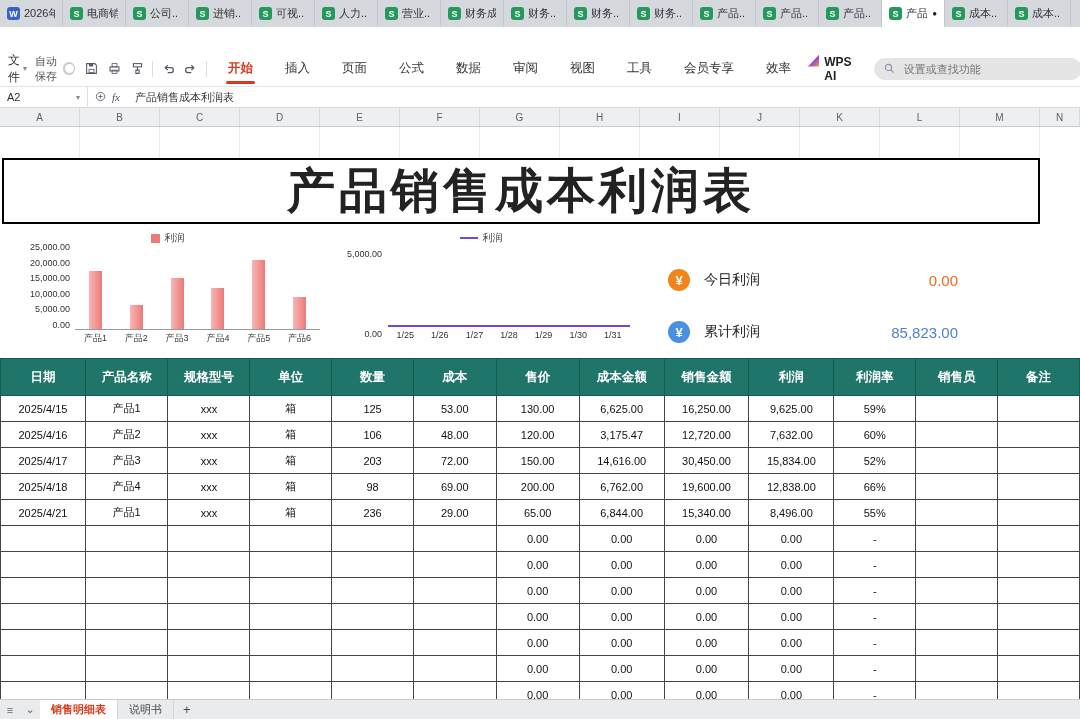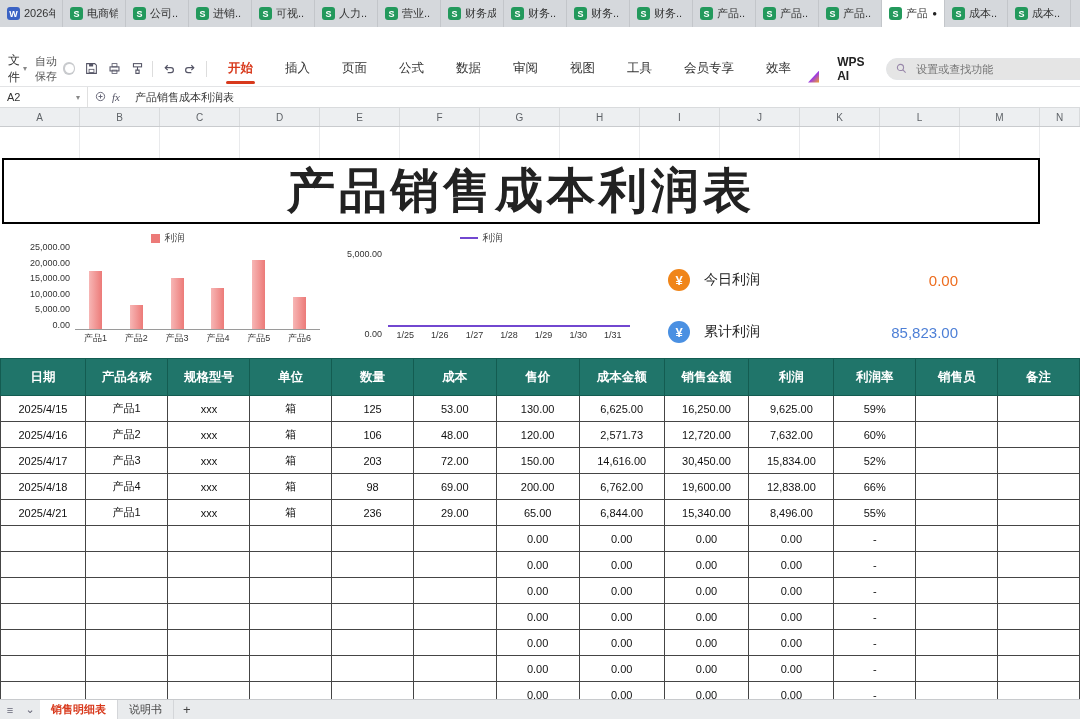--- a/index.html
+++ b/index.html
@@ -26,21 +26,21 @@
   .toggle{width:24px;height:13px;border-radius:7px;background:#c8cacd;position:relative;}
   .toggle::after{content:'';position:absolute;left:2px;top:2px;width:9px;height:9px;border-radius:50%;background:#fff;}
   .qicons{display:flex;gap:7px;align-items:center;color:#556;}
   .qicon{display:flex;align-items:center;justify-content:center;width:16px;height:16px;}
   .vdiv{width:1px;height:16px;background:#ddd;}
   .rtabs{display:flex;gap:14px;margin-left:4px;}
   .rtab{padding:7px 9px;font-size:12.5px;color:#333;position:relative;white-space:nowrap;}
   .rtab.active{color:#d8391c;font-weight:bold;}
   .rtab.active::after{content:'';position:absolute;left:7px;right:7px;bottom:0;height:3px;background:#d8391c;border-radius:2px;}
   .ribbon-right{margin-left:auto;display:flex;align-items:center;gap:10px;}
-  .wpsai{display:flex;align-items:flex-end;gap:18px;font-size:12px;font-weight:bold;color:#222;}
+  .wpsai{display:flex;align-items:flex-start;gap:5px;font-size:12px;font-weight:bold;color:#222;}
   .ai-logo{width:12px;height:12px;background:linear-gradient(135deg,#2e6bf0,#9b38e8 50%,#f5a623);
            clip-path:polygon(0 100%,100% 0,100% 100%);}
   .searchbox{width:220px;height:22px;border-radius:12px;background:#e5e5e5;border:1px solid #e4e5e7;
              display:flex;align-items:center;gap:7px;padding:0 9px;box-sizing:border-box;}
   .searchbox input{border:none;background:transparent;outline:none;font-size:11px;color:#777;width:100%;
                    font-family:"Liberation Sans",sans-serif;}
 
   
   .formulabar{height:20px;display:flex;align-items:center;border-bottom:1px solid #d9dbdd;font-size:11px;color:#333;}
   .namebox{width:88px;padding:0 7px;display:flex;justify-content:space-between;align-items:center;
@@ -405,21 +405,21 @@
             <td></td>
           </tr>
           <tr>
             <td>2025/4/16</td>
             <td>产品2</td>
             <td>xxx</td>
             <td>箱</td>
             <td>106</td>
             <td>48.00</td>
             <td>120.00</td>
-            <td>2,571.73</td>
+            <td>3,175.47</td>
             <td>12,720.00</td>
             <td>7,632.00</td>
             <td>60%</td>
             <td></td>
             <td></td>
           </tr>
           <tr>
             <td>2025/4/17</td>
             <td>产品3</td>
             <td>xxx</td>

